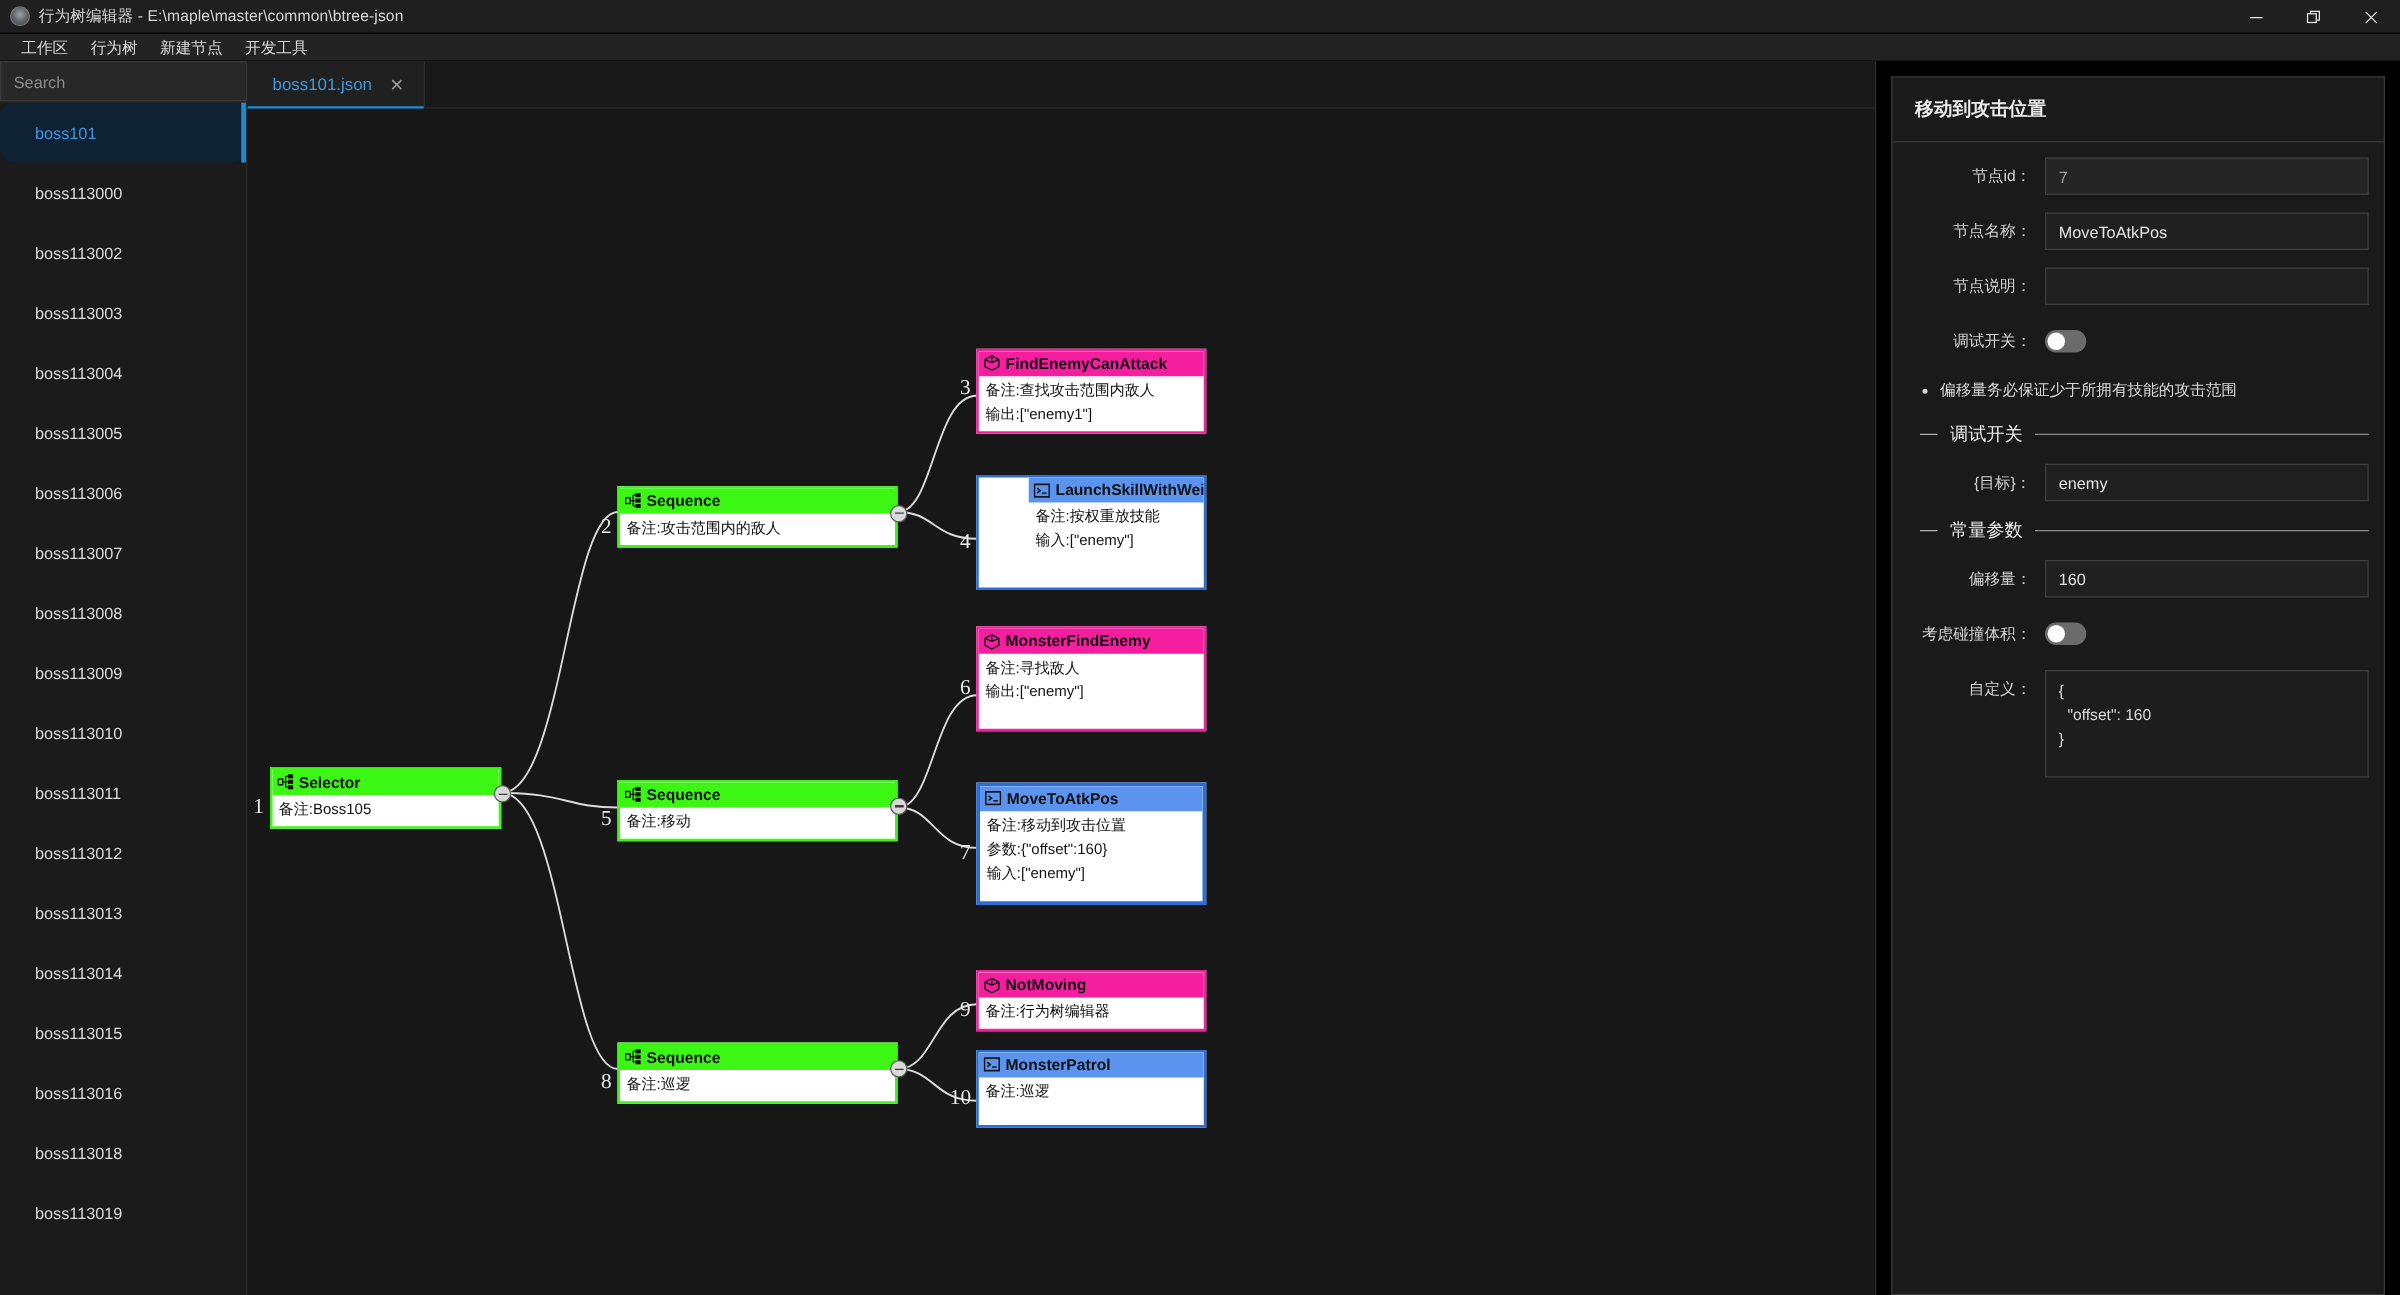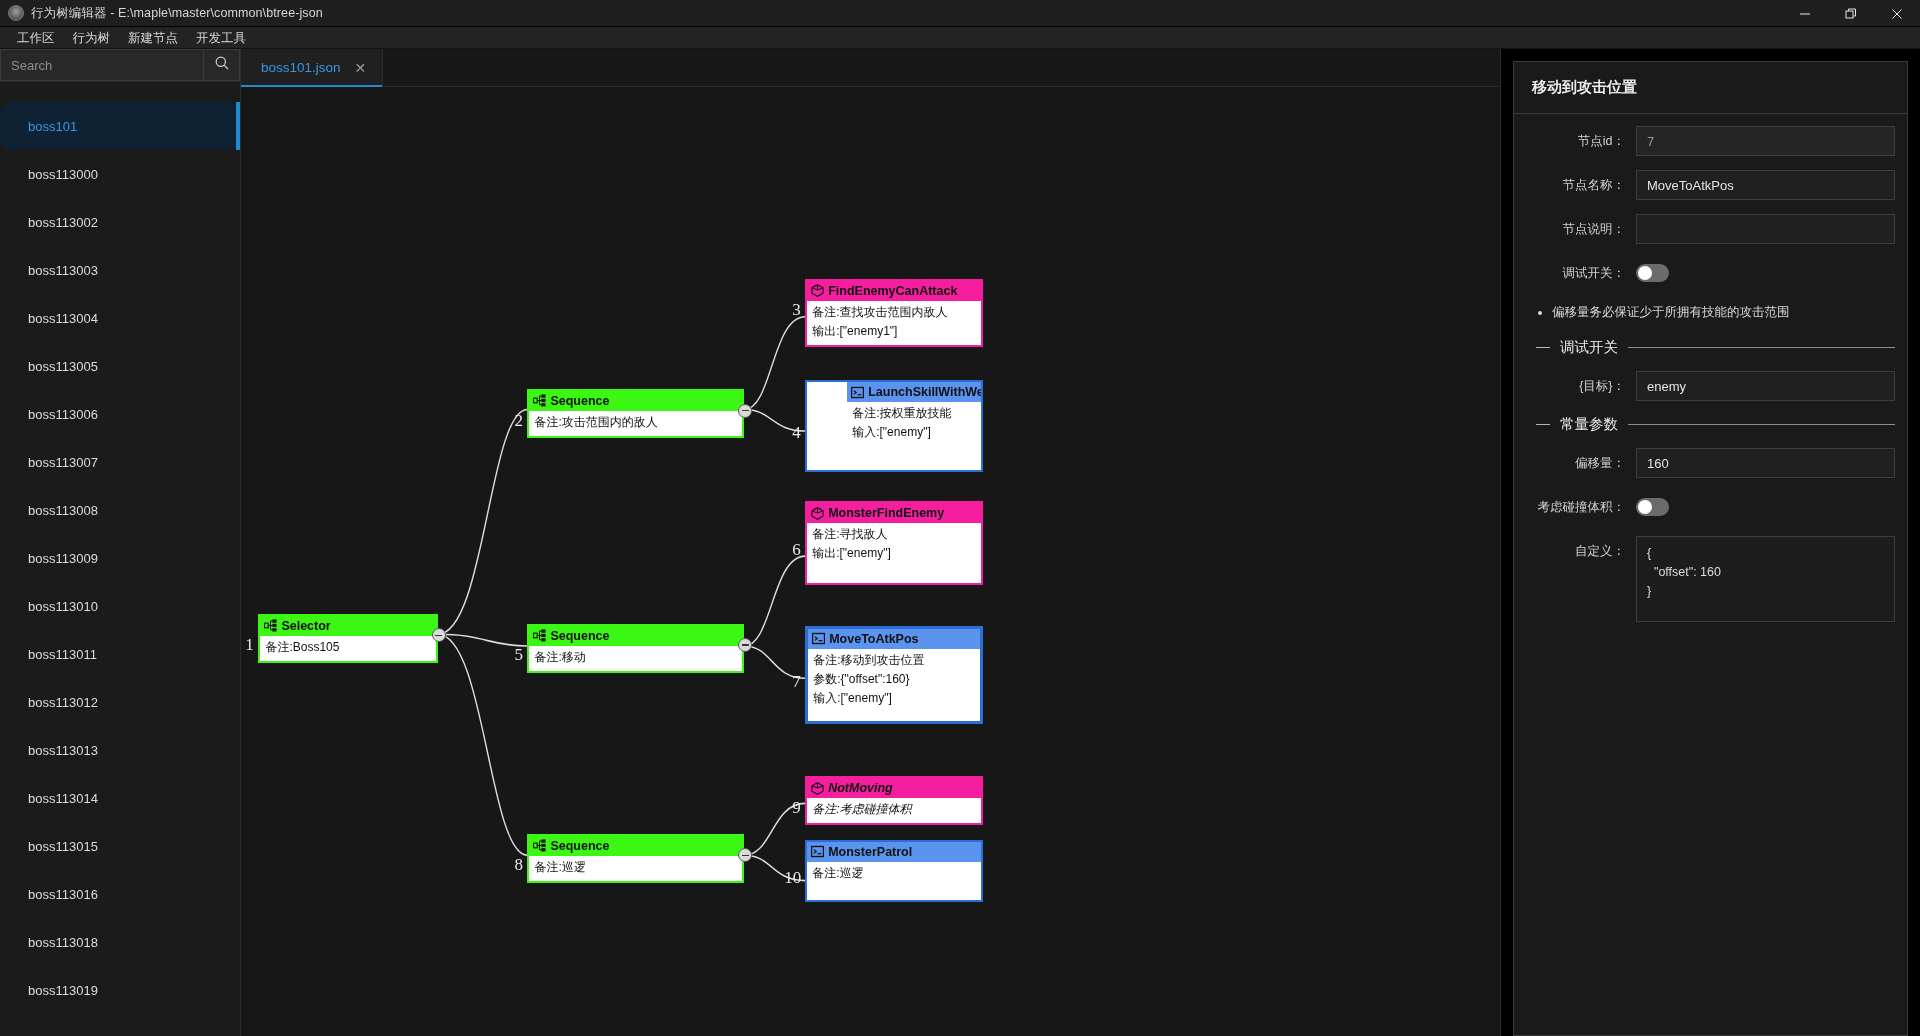--- a/index.html
+++ b/index.html
@@ -40,23 +40,23 @@
   }
   .menu-item {
     font-size: 12.5px; color: #d8d8d8; padding: 2px 9px; line-height: 18px;
   }
 
   
   #body { display: flex; height: calc(1036px - 27px - 22px); }
 
   
   #sidebar {
-    width: 241px; flex: none; background: #1b1b1b;
+    width: 198px; flex: none; background: #1b1b1b;
     border-right: 1px solid #2c2c2c;
-    display: flex; flex-direction: column; gap: 20px;
+    display: flex; flex-direction: column;
   }
   #search-row { height: 33px; display: flex; border-bottom: 1px solid #2c2c2c; }
   #search-input {
     flex: 1; background: #282828; border: 1px solid #3a3a3a; border-right: none;
     color: #e0e0e0; font-size: 13px; padding: 0 10px;
     font-family: "Liberation Sans", sans-serif; outline: none;
   }
   #search-input::placeholder { color: #8d8d8d; }
   #search-btn {
     width: 37px; background: #282828; border: 1px solid #3a3a3a;
@@ -445,30 +445,30 @@
               <span>Sequence</span>
             </div>
             <div class="node-body">
               <div class="node-line">备注:巡逻</div>
             </div>
           </div>
           <div class="node-num" style="left: 21.7151%; top: 80.9475%;">8</div>
           <div class="node-collapse" style="left: 39.4882%; top: 80.2266%;">
             <i></i>
           </div>
-          <div class="node n-condition" style="left: 44.8133%; top: 72.6056%; width: 14.1079%; font-style: italic;">
+          <div class="node n-condition" style="left: 44.8133%; top: 72.6056%; width: 14.1079%;">
             <div class="node-head nh-condition">
               <span class="node-icon"><svg viewBox="0 0 14 14" width="13" height="13">
                   <path d="M7 0.8 L13 4 V10 L7 13.2 L1 10 V4 Z" fill="none" stroke="#111" stroke-width="1.2"></path>
                   <path d="M7 0.8 V6.6 M7 6.6 L1 4 M7 6.6 L13 4" fill="none" stroke="#111" stroke-width="1.1"></path>
                 </svg></span>
               <span>NotMoving</span>
             </div>
             <div class="node-body">
-              <div class="node-line">备注:考虑碰撞体积</div>
+              <div class="node-line">备注:行为树编辑器</div>
             </div>
           </div>
           <div class="node-num" style="left: 43.7759%; top: 74.8713%;">9</div>
           <div class="node n-action" style="left: 44.8133%; top: 79.2997%; width: 14.1079%; height: 6.59114%;">
             <div class="node-head nh-action">
               <span class="node-icon"><svg viewBox="0 0 14 14" width="13" height="13">
                   <rect x="0.6" y="1.6" width="12.8" height="10.8" fill="none" stroke="#111" stroke-width="1.4"></rect>
                   <path d="M3 5 L5.6 7 L3 9" fill="none" stroke="#111" stroke-width="1.3"></path>
                   <line x1="7.2" y1="9.3" x2="11" y2="9.3" stroke="#111" stroke-width="1.4"></line>
                 </svg></span>

